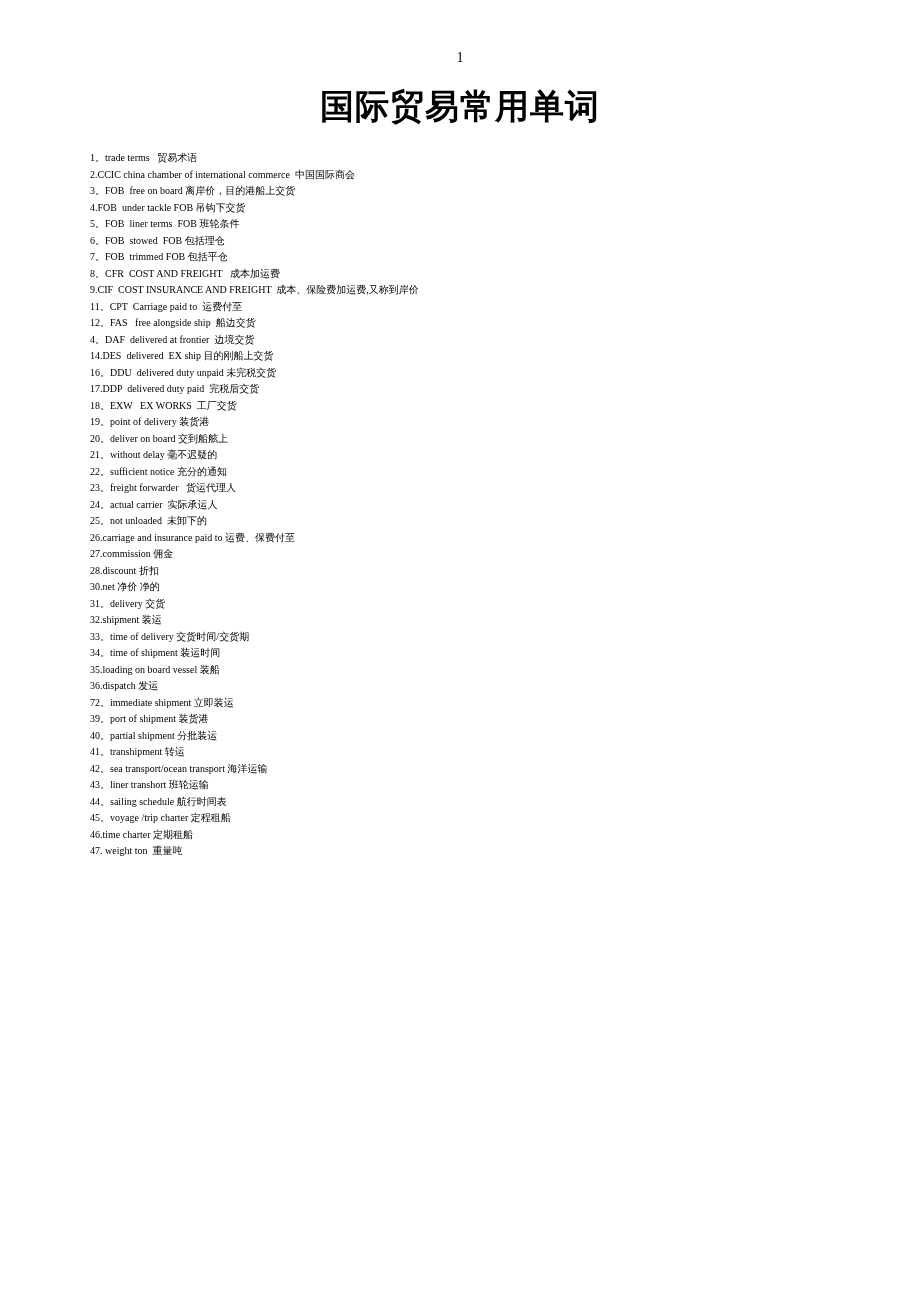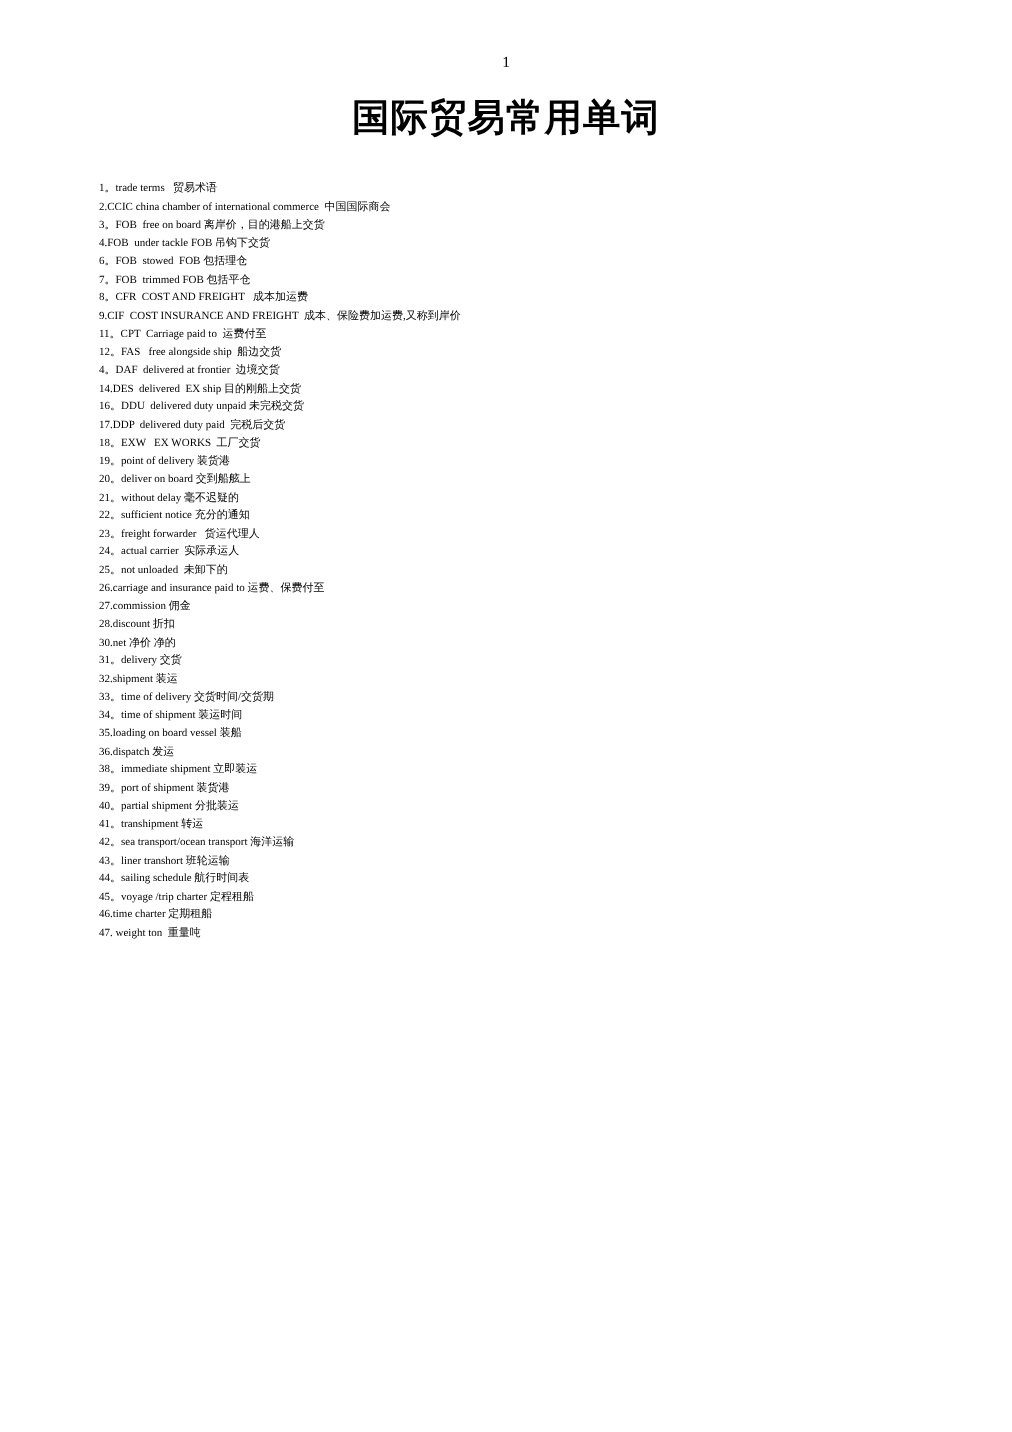--- a/index.html
+++ b/index.html
@@ -15,41 +15,42 @@
   }
   .page-number {
     text-align: center;
     font-size: 14px;
     margin-bottom: 18px;
   }
   .title {
     text-align: center;
     font-size: 34px;
     font-weight: bold;
-    margin-bottom: 34px;
+    margin-bottom: 20px;
     letter-spacing: 1px;
   }
   .entry {
     font-size: 10px;
     line-height: 1.65;
     white-space: pre;
     font-family: Liberation Serif, serif;
   }
 </style>
 </head>
 <body>
 
 <div class="page">
   <div class="page-number">1</div>
   <div class="title">国际贸易常用单词</div>
   <div class="entries" id="entries-container">
       <div class="entry">1。trade terms   贸易术语</div>
       <div class="entry">2.CCIC china chamber of international commerce  中国国际商会</div>
       <div class="entry">3。FOB  free on board 离岸价，目的港船上交货</div>
       <div class="entry">4.FOB  under tackle FOB 吊钩下交货</div>
+      <div class="entry">5。FOB  liner terms  FOB 班轮条件</div>
       <div class="entry">6。FOB  stowed  FOB 包括理仓</div>
       <div class="entry">7。FOB  trimmed FOB 包括平仓</div>
       <div class="entry">8。CFR  COST AND FREIGHT   成本加运费</div>
       <div class="entry">9.CIF  COST INSURANCE AND FREIGHT  成本、保险费加运费,又称到岸价</div>
       <div class="entry">11。CPT  Carriage paid to  运费付至</div>
       <div class="entry">12。FAS   free alongside ship  船边交货</div>
       <div class="entry">4。DAF  delivered at frontier  边境交货</div>
       <div class="entry">14.DES  delivered  EX ship 目的刚船上交货</div>
       <div class="entry">16。DDU  delivered duty unpaid 未完税交货</div>
       <div class="entry">17.DDP  delivered duty paid  完税后交货</div>
@@ -64,21 +65,21 @@
       <div class="entry">26.carriage and insurance paid to 运费、保费付至</div>
       <div class="entry">27.commission 佣金</div>
       <div class="entry">28.discount 折扣</div>
       <div class="entry">30.net 净价 净的</div>
       <div class="entry">31。delivery 交货</div>
       <div class="entry">32.shipment 装运</div>
       <div class="entry">33。time of delivery 交货时间/交货期</div>
       <div class="entry">34。time of shipment 装运时间</div>
       <div class="entry">35.loading on board vessel 装船</div>
       <div class="entry">36.dispatch 发运</div>
-      <div class="entry">38。immediate shipment 立即装运</div>
+      <div class="entry">72。immediate shipment 立即装运</div>
       <div class="entry">39。port of shipment 装货港</div>
       <div class="entry">40。partial shipment 分批装运</div>
       <div class="entry">41。transhipment 转运</div>
       <div class="entry">42。sea transport/ocean transport 海洋运输</div>
       <div class="entry">43。liner transhort 班轮运输</div>
       <div class="entry">44。sailing schedule 航行时间表</div>
       <div class="entry">45。voyage /trip charter 定程租船</div>
       <div class="entry">46.time charter 定期租船</div>
       <div class="entry">47. weight ton  重量吨</div>
     </div>

